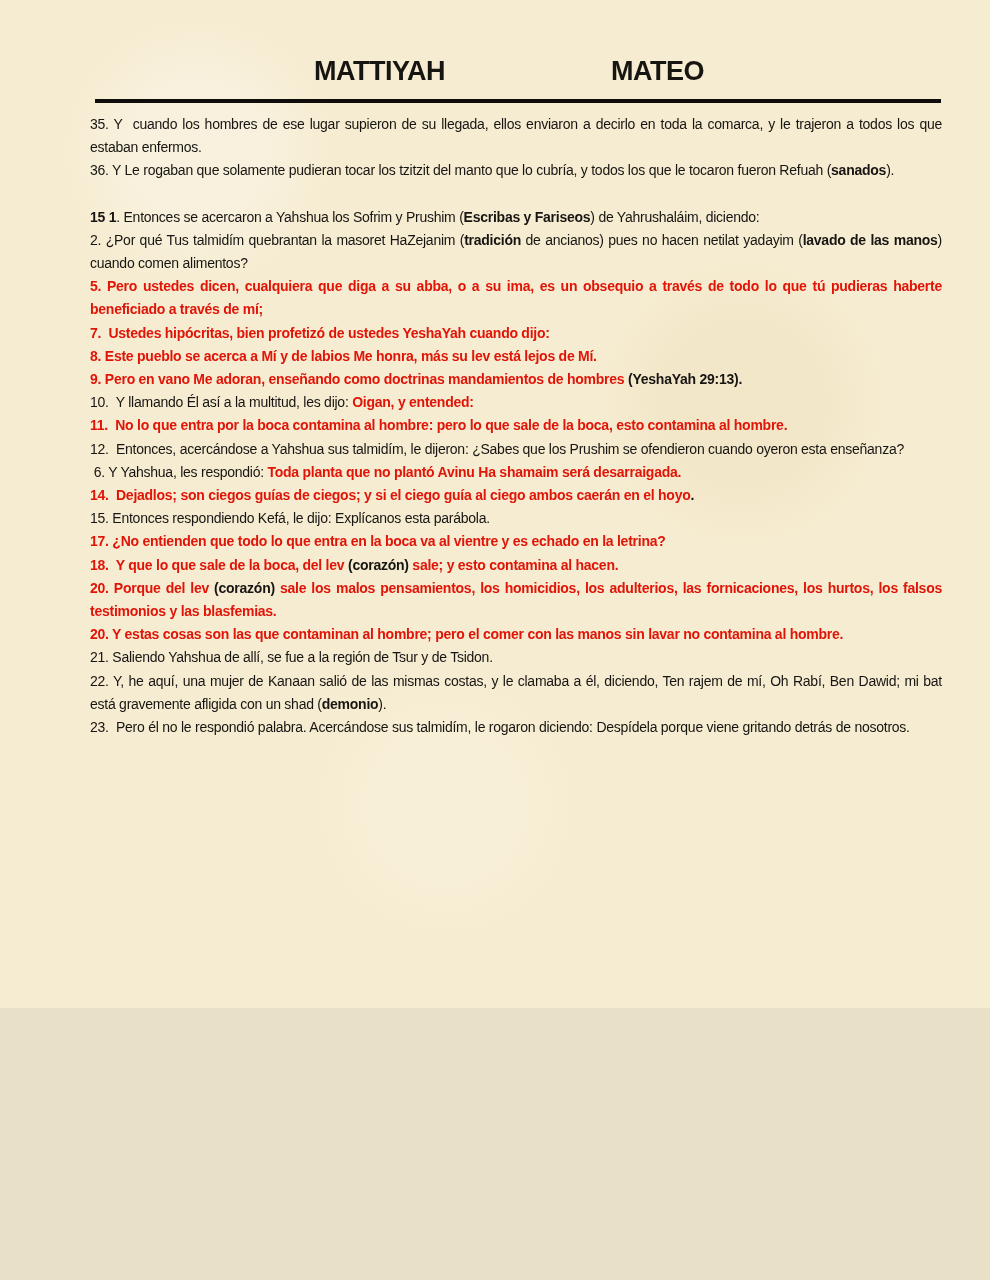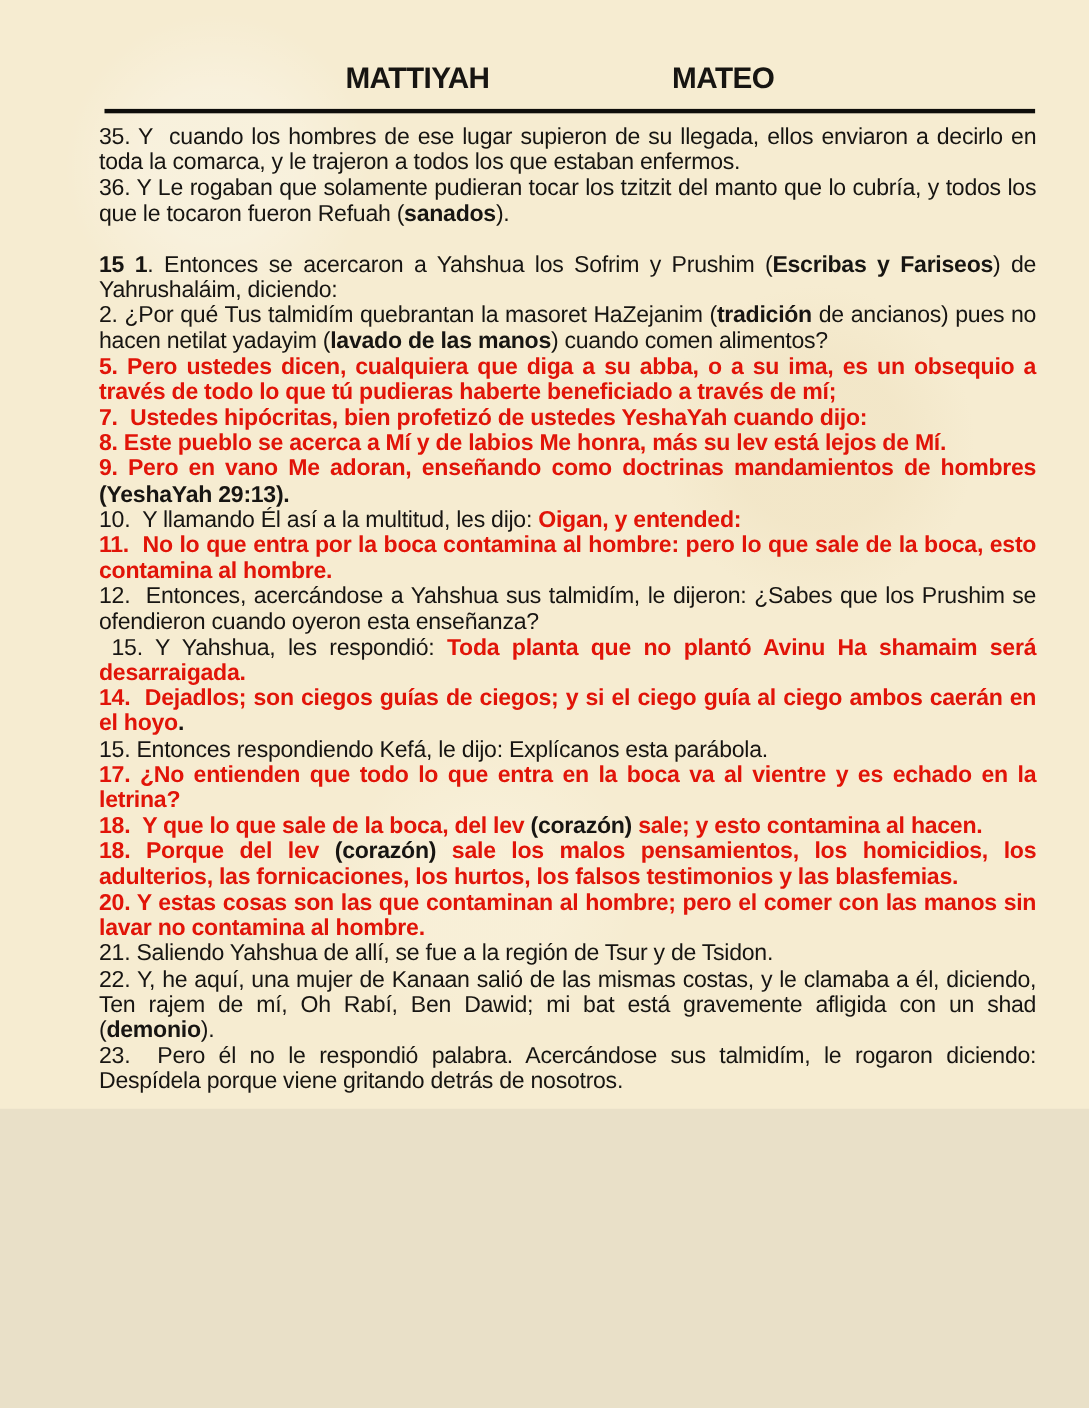--- a/index.html
+++ b/index.html
@@ -34,21 +34,21 @@
   .rule{
     position:absolute;
     background:#0e0d0b;
     height:4px;
   }
   .rule.header{top:99px;left:95px;width:846px;}
   .rule.footer{top:1163px;left:72px;width:874px;}
   .body-text{
     position:absolute;
     top:113px;left:90px;width:852px;
-    font-size:21px;
+    font-size:14px;
     line-height:23.2px;
     text-align:justify;
     letter-spacing:-0.25px;
   }
   .verse{margin:0;white-space:pre-wrap;}
   .verse.gap{margin-top:23px;}
   .run-k{color:var(--ink);font-weight:400;}
   .run-b{color:var(--ink);font-weight:700;}
   .run-r{color:var(--red);font-weight:700;}
   .run-h{color:var(--blue);font-weight:700;font-size:0.78em;font-family:"DejaVu Sans",sans-serif;}
@@ -79,26 +79,26 @@
       <p class="verse"><span class="run-k">36. Y Le rogaban que solamente pudieran tocar los tzitzit del manto que lo cubría, y todos los que le tocaron fueron Refuah (</span><span class="run-b">sanados</span><span class="run-k">).</span></p>
       <p class="verse gap"><span class="run-b">15 1</span><span class="run-k">. Entonces se acercaron a Yahshua los Sofrim y Prushim (</span><span class="run-b">Escribas y Fariseos</span><span class="run-k">) de Yahrushaláim, diciendo:</span></p>
       <p class="verse"><span class="run-k">2. ¿Por qué Tus talmidím quebrantan la masoret HaZejanim (</span><span class="run-b">tradición</span><span class="run-k"> de ancianos) pues no hacen netilat yadayim (</span><span class="run-b">lavado de las manos</span><span class="run-k">) cuando comen alimentos?</span></p>
       <p class="verse"><span class="run-r">5. Pero ustedes dicen, cualquiera que diga a su abba, o a su ima, es un obsequio a través de todo lo que tú pudieras haberte beneficiado a través de mí;</span></p>
       <p class="verse"><span class="run-r">7.  Ustedes hipócritas, bien profetizó de ustedes YeshaYah cuando dijo:</span></p>
       <p class="verse"><span class="run-r">8. Este pueblo se acerca a Mí y de labios Me honra, más su lev está lejos de Mí.</span></p>
       <p class="verse"><span class="run-r">9. Pero en vano Me adoran, enseñando como doctrinas mandamientos de hombres </span><span class="run-b">(YeshaYah 29:13).</span></p>
       <p class="verse"><span class="run-k">10.  Y llamando Él así a la multitud, les dijo: </span><span class="run-r">Oigan, y entended:</span></p>
       <p class="verse"><span class="run-r">11.  No lo que entra por la boca contamina al hombre: pero lo que sale de la boca, esto contamina al hombre.</span></p>
       <p class="verse"><span class="run-k">12.  Entonces, acercándose a Yahshua sus talmidím, le dijeron: ¿Sabes que los Prushim se ofendieron cuando oyeron esta enseñanza?</span></p>
-      <p class="verse"><span class="run-k"> 15. Y Yahshua, les respondió: </span><span class="run-r">Toda planta que no plantó Avinu Ha shamaim será desarraigada.</span></p>
+      <p class="verse"><span class="run-k"> 6. Y Yahshua, les respondió: </span><span class="run-r">Toda planta que no plantó Avinu Ha shamaim será desarraigada.</span></p>
       <p class="verse"><span class="run-r">14.  Dejadlos; son ciegos guías de ciegos; y si el ciego guía al ciego ambos caerán en el hoyo</span><span class="run-b">.</span></p>
       <p class="verse"><span class="run-k">15. Entonces respondiendo Kefá, le dijo: Explícanos esta parábola.</span></p>
       <p class="verse"><span class="run-r">17. ¿No entienden que todo lo que entra en la boca va al vientre y es echado en la letrina?</span></p>
       <p class="verse"><span class="run-r">18.  Y que lo que sale de la boca, del lev </span><span class="run-b">(corazón)</span><span class="run-r"> sale; y esto contamina al hacen.</span></p>
-      <p class="verse"><span class="run-r">18. Porque del lev </span><span class="run-b">(corazón)</span><span class="run-r"> sale los malos pensamientos, los homicidios, los adulterios, las fornicaciones, los hurtos, los falsos testimonios y las blasfemias.</span></p>
+      <p class="verse"><span class="run-r">20. Porque del lev </span><span class="run-b">(corazón)</span><span class="run-r"> sale los malos pensamientos, los homicidios, los adulterios, las fornicaciones, los hurtos, los falsos testimonios y las blasfemias.</span></p>
       <p class="verse"><span class="run-r">20. Y estas cosas son las que contaminan al hombre; pero el comer con las manos sin lavar no contamina al hombre.</span></p>
       <p class="verse"><span class="run-k">21. Saliendo Yahshua de allí, se fue a la región de Tsur y de Tsidon.</span></p>
       <p class="verse"><span class="run-k">22. Y, he aquí, una mujer de Kanaan salió de las mismas costas, y le clamaba a él, diciendo, Ten rajem de mí, Oh Rabí, Ben Dawid; mi bat está gravemente afligida con un shad (</span><span class="run-b">demonio</span><span class="run-k">).</span></p>
       <p class="verse"><span class="run-k">23.  Pero él no le respondió palabra. Acercándose sus talmidím, le rogaron diciendo: Despídela porque viene gritando detrás de nosotros.</span></p>
     </div>
 
   <div class="rule footer"></div>
 
   <div class="footer-bar">
     <span>KITBE HA KODESH RESTAURADA  5994</span>

